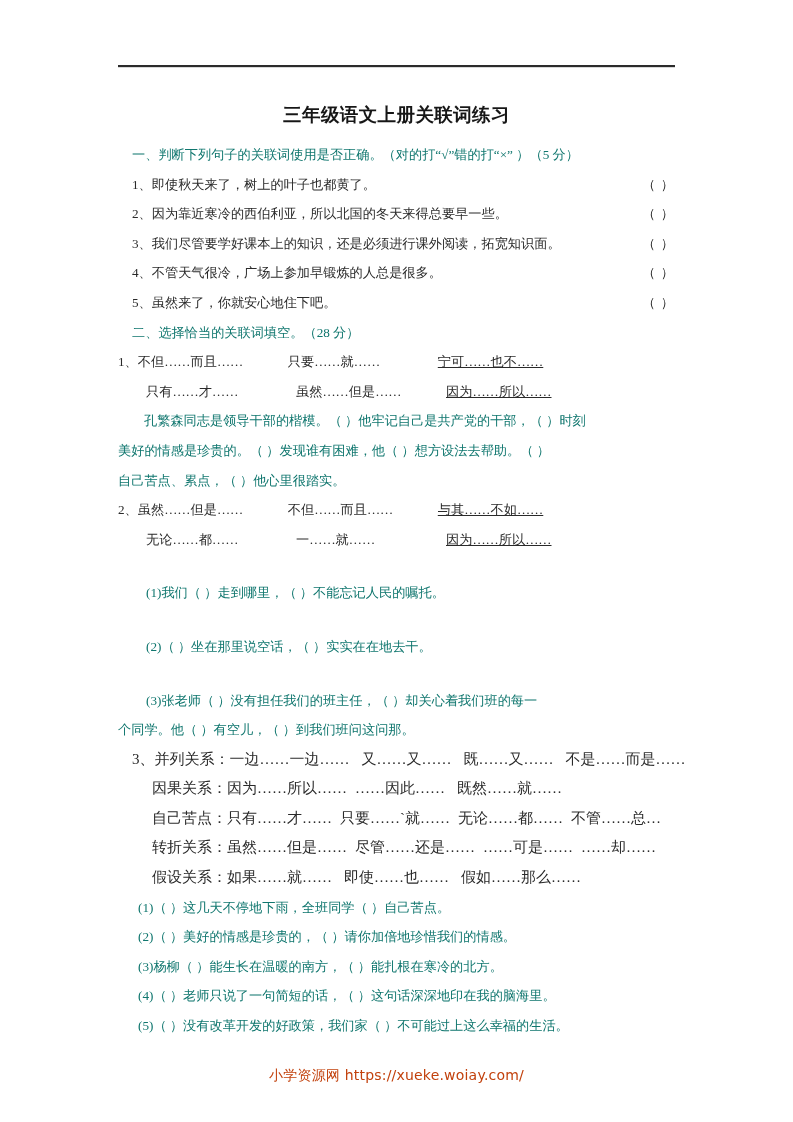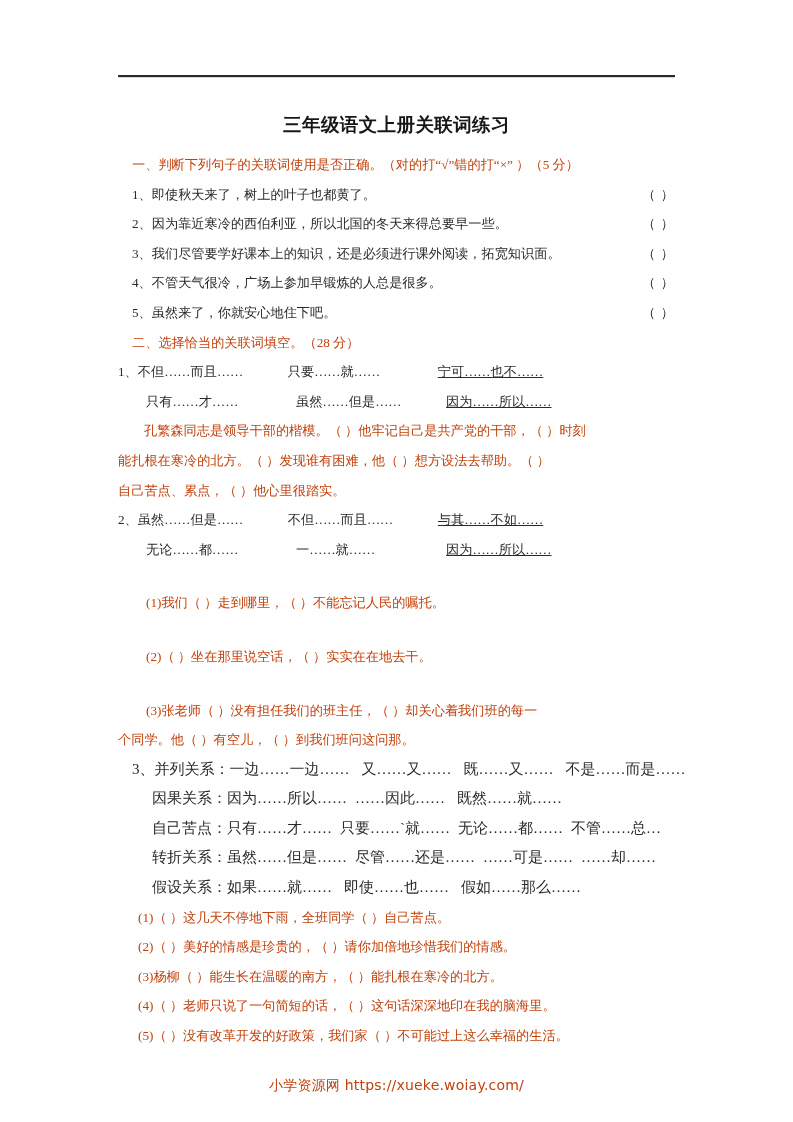--- a/index.html
+++ b/index.html
@@ -10,21 +10,21 @@
   body {
     width: 793px;
     height: 1122px;
     position: relative;
     font-family: "Liberation Serif", "DejaVu Serif", serif;
     color: #1d1d1d;
     overflow: hidden;
   }
   .page {
     position: absolute;
-    left: 0; top: 14px;
+    left: 0; top: 4px;
     width: 793px;
     height: 852px;
   }
   .content {
     position: absolute;
     left: 118px;
     top: 0;
     width: 557px;
   }
   .top-rule {
@@ -51,21 +51,21 @@
   .body-block {
     position: absolute;
     left: 0;
     top: 136px;
     width: 557px;
   }
   .line {
     font-size: 13.2px;
     line-height: 29.6px;
     white-space: nowrap;
-    color: #c2410c;
+    color: #0f766e;
   }
   .sec-head {
     text-indent: 14px;
   }
   .sub {
     text-indent: 28px;
     margin-top: 24px;
   }
   .sub2 {
     text-indent: 20px;
@@ -182,21 +182,21 @@
         <span class="col c2">只要……就……</span>
         <span class="col c3">宁可……也不……</span>
       </div>
       <div class="bank pad">
         <span class="col c1">只有……才……</span>
         <span class="col c2">虽然……但是……</span>
         <span class="col c3">因为……所以……</span>
       </div>
 
       <div class="line" style="text-indent:26px">孔繁森同志是领导干部的楷模。（      ）他牢记自己是共产党的干部，（    ）时刻</div>
-      <div class="line">能扎根在寒冷的北方。（      ）发现谁有困难，他（      ）想方设法去帮助。（       ）</div>
+      <div class="line">美好的情感是珍贵的。（      ）发现谁有困难，他（      ）想方设法去帮助。（       ）</div>
       <div class="line">自己苦点、累点，（      ）他心里很踏实。</div>
 
       <div class="bank">
         <span class="lead">2、</span>
         <span class="col c1">虽然……但是……</span>
         <span class="col c2">不但……而且……</span>
         <span class="col c3">与其……不如……</span>
       </div>
       <div class="bank pad">
         <span class="col c1">无论……都……</span>

